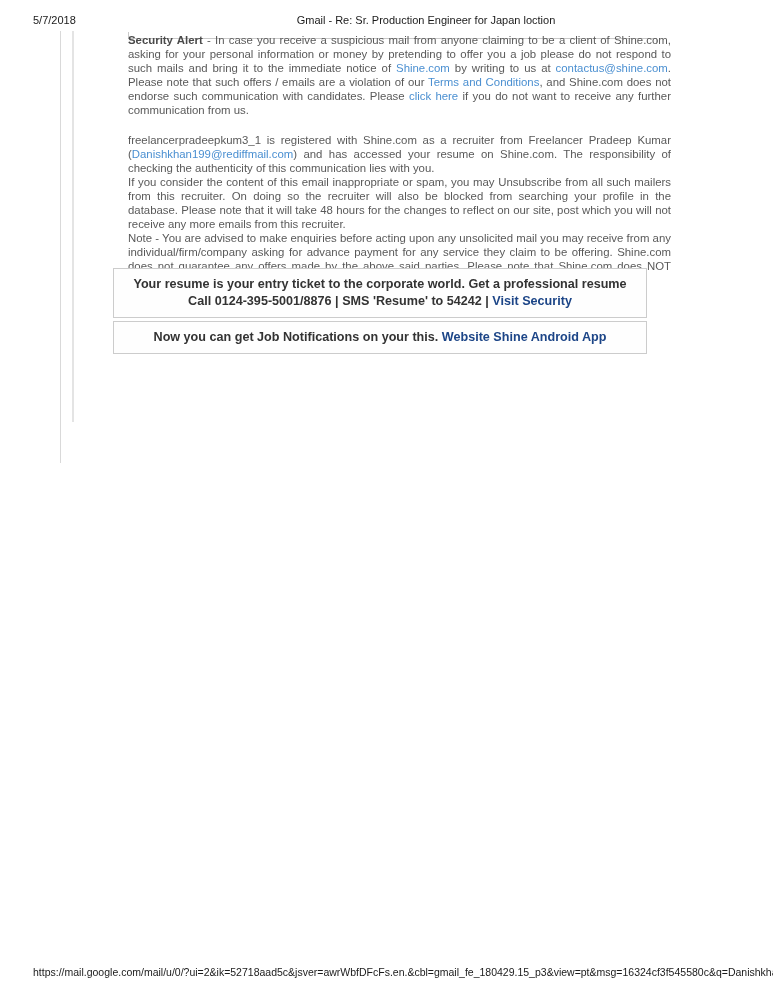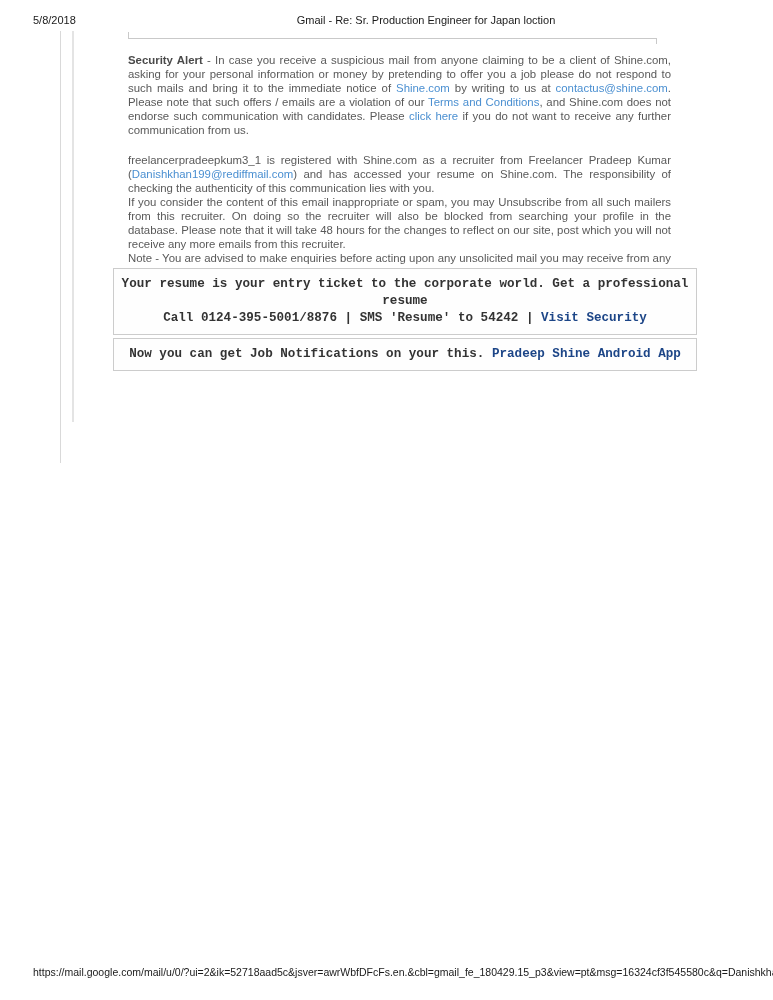--- a/index.html
+++ b/index.html
@@ -46,52 +46,52 @@
     position: absolute; left: 128px; top: 32px;
     width: 1px; height: 6px; background: #c9c9c9;
   }
   .cut-border-tick-right {
     position: absolute; left: 656px; top: 38px;
     width: 1px; height: 6px; background: #c9c9c9;
   }
 
   
   .email-body {
-    position: absolute; left: 128px; top: 54px; width: 543px;
+    position: absolute; left: 128px; top: 34px; width: 543px;
     font-size: 11.4px; line-height: 13.9px; color: #595959;
     text-align: justify;
   }
   .para { margin: 0 0 17px 0; }
   .bold-lead { font-weight: bold; color: #4a4a4a; }
   a.lightblue { color: #4a8fd1; text-decoration: none; cursor: pointer; }
   a.navy { color: #1c4587; text-decoration: none; font-weight: bold; cursor: pointer; }
 
   
   .banners {
-    position: absolute; left: 113px; top: 268px; width: 584px; font-family: Liberation Mono, monospace;
+    position: absolute; left: 113px; top: 268px; width: 534px;
   }
   .banner {
     box-sizing: border-box;
     border: 1px solid #cccccc;
     background: #fefefe;
     text-align: center;
     color: #333333;
     font-weight: bold;
     font-size: 12.6px;
     line-height: 17px;
     padding: 7px 6px;
   }
   .banner + .banner { margin-top: 3px; }
 </style>
 </head>
 <body>
 
 <div class="page">
 
-  <div class="print-date">5/8/2018</div>
+  <div class="print-date">5/7/2018</div>
   <div class="print-title">Gmail - Re: Sr. Production Engineer for Japan loction</div>
 
   <div class="quote-bar-outer"></div>
   <div class="quote-bar-inner"></div>
 
   <div class="cut-border-top"></div>
   <div class="cut-border-tick-left"></div>
   <div class="cut-border-tick-right"></div>
 
   <div class="email-body">
@@ -103,19 +103,19 @@
     <span>Note - You are advised to make enquiries before acting upon any unsolicited mail you may receive from any individual/firm/company asking for advance payment for any service they claim to be offering. Shine.com does not guarantee any offers made by the above said parties. Please note that Shine.com does NOT endorse requests for monetary payments of sharing of bank account details.</span></p>
 
   </div>
 
   <div class="banners">
     <div class="banner">
       <span>Your resume is your entry ticket to the corporate world. Get a professional resume</span><br>
       <span>Call 0124-395-5001/8876 | SMS 'Resume' to 54242 | </span><a class="navy">Visit Security</a>
     </div>
     <div class="banner">
-      <span>Now you can get Job Notifications on your this. </span><a class="navy">Pradeep Shine Android App</a>
+      <span>Now you can get Job Notifications on your this. </span><a class="navy">Website Shine Android App</a>
     </div>
   </div>
 
   <div class="print-url">https://mail.google.com/mail/u/0/?ui=2&amp;ik=52718aad5c&amp;jsver=awrWbfDFcFs.en.&amp;cbl=gmail_fe_180429.15_p3&amp;view=pt&amp;msg=16324cf3f545580c&amp;q=Danishkhan199</div>
 
 </div>
 
 </body></html>

